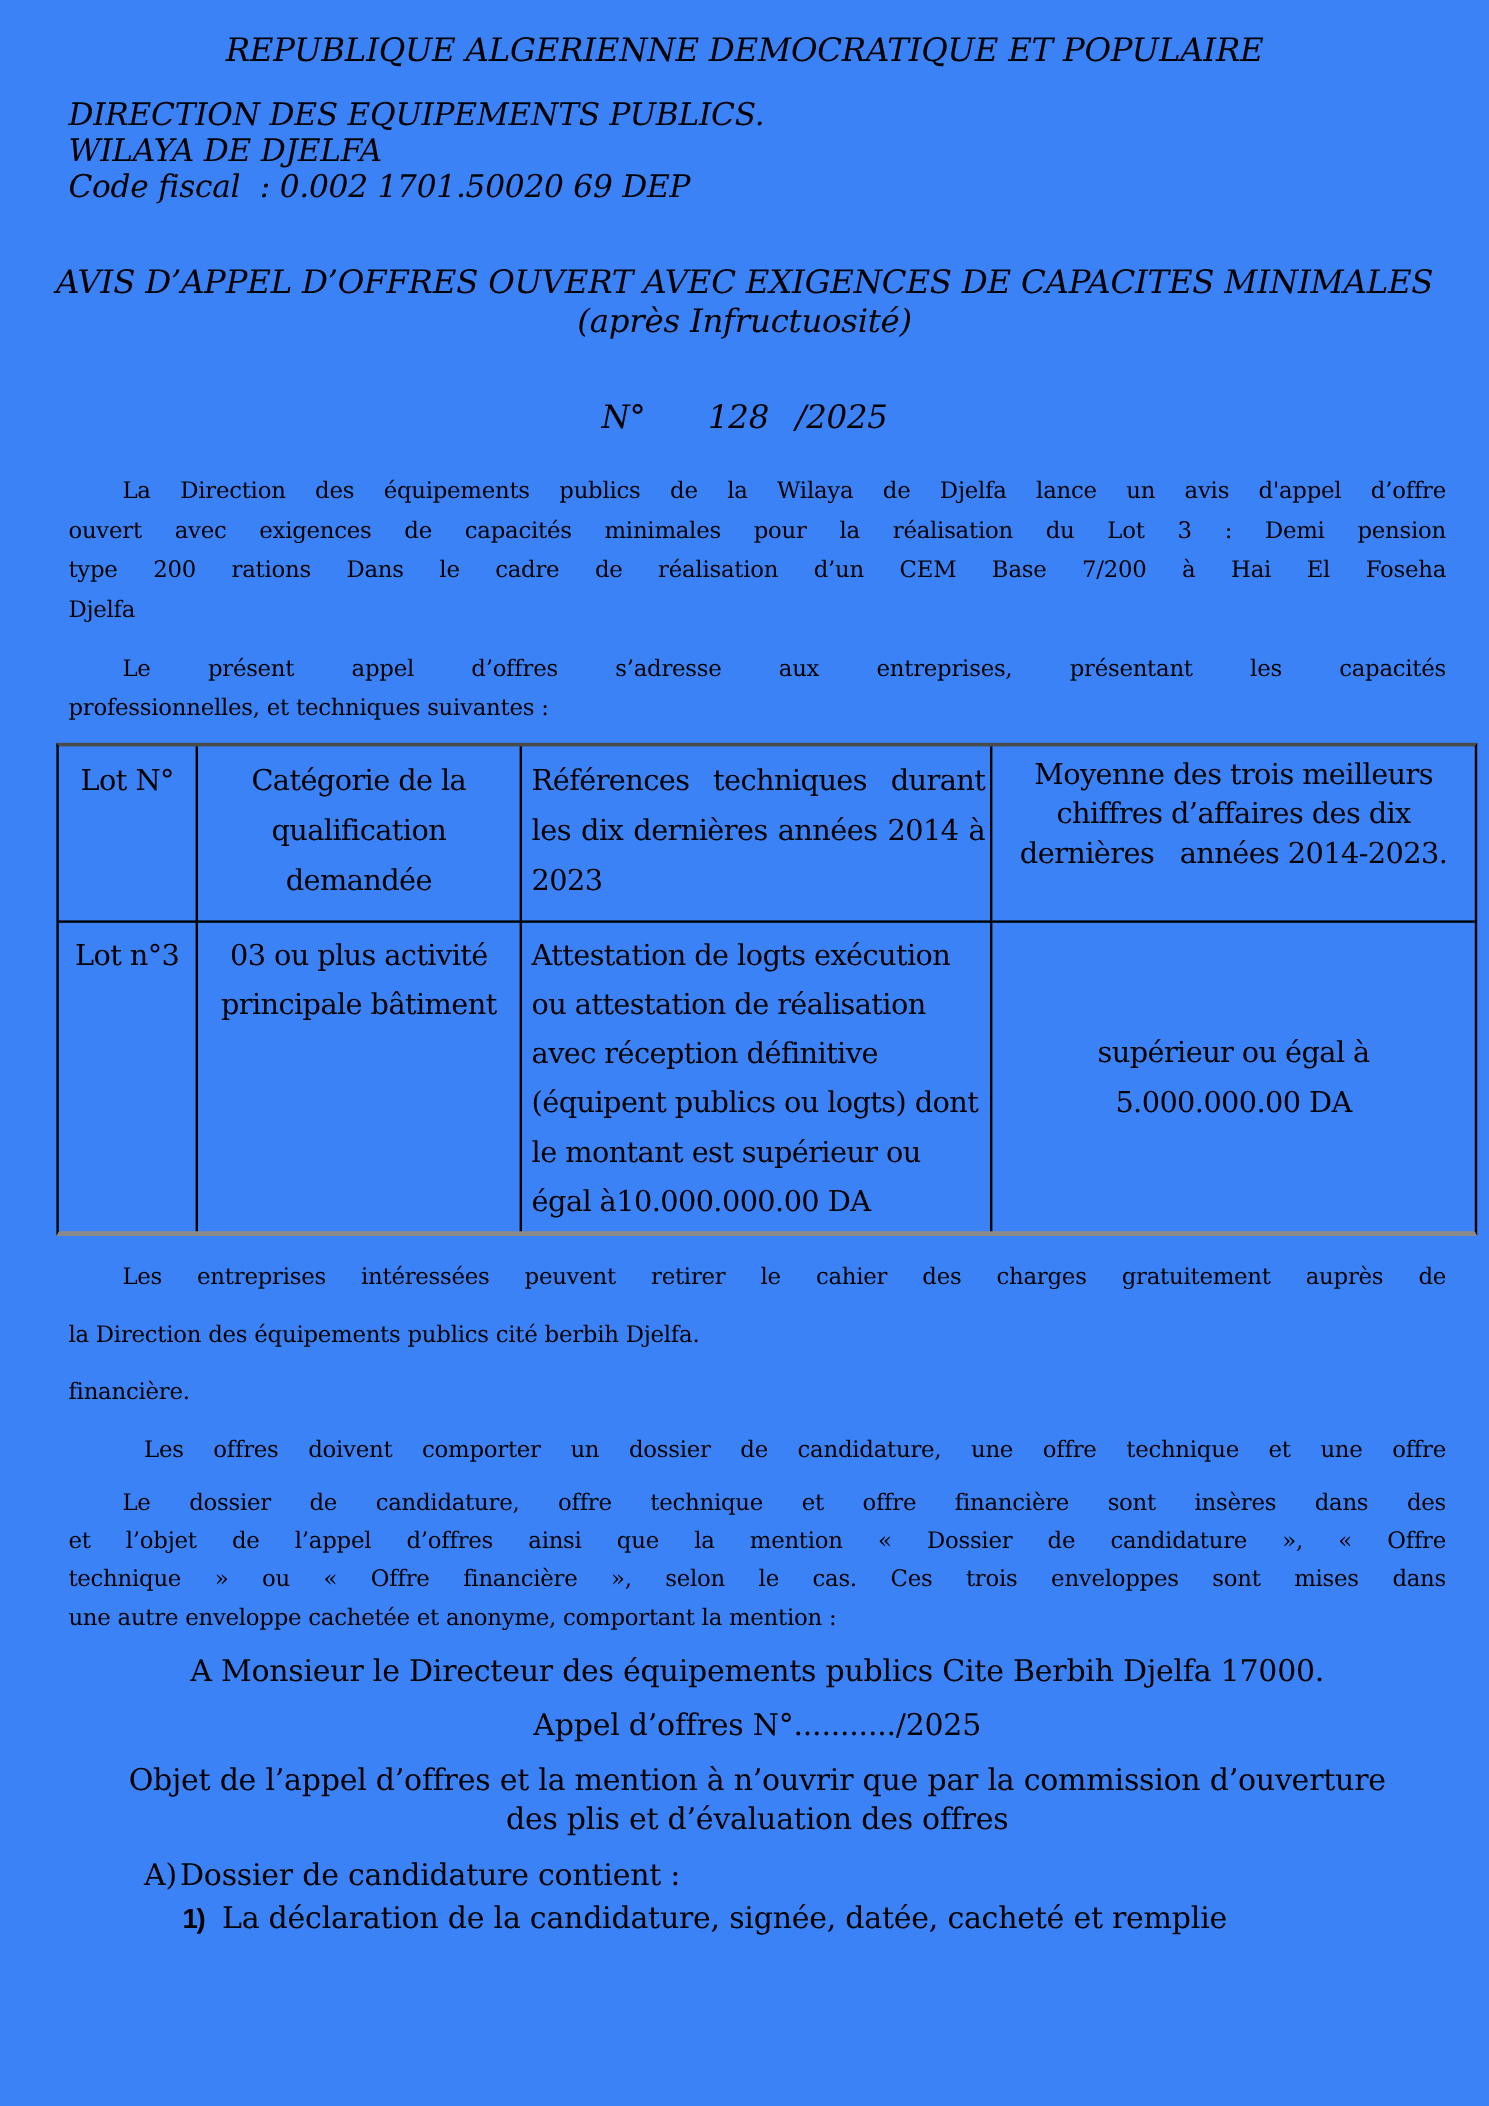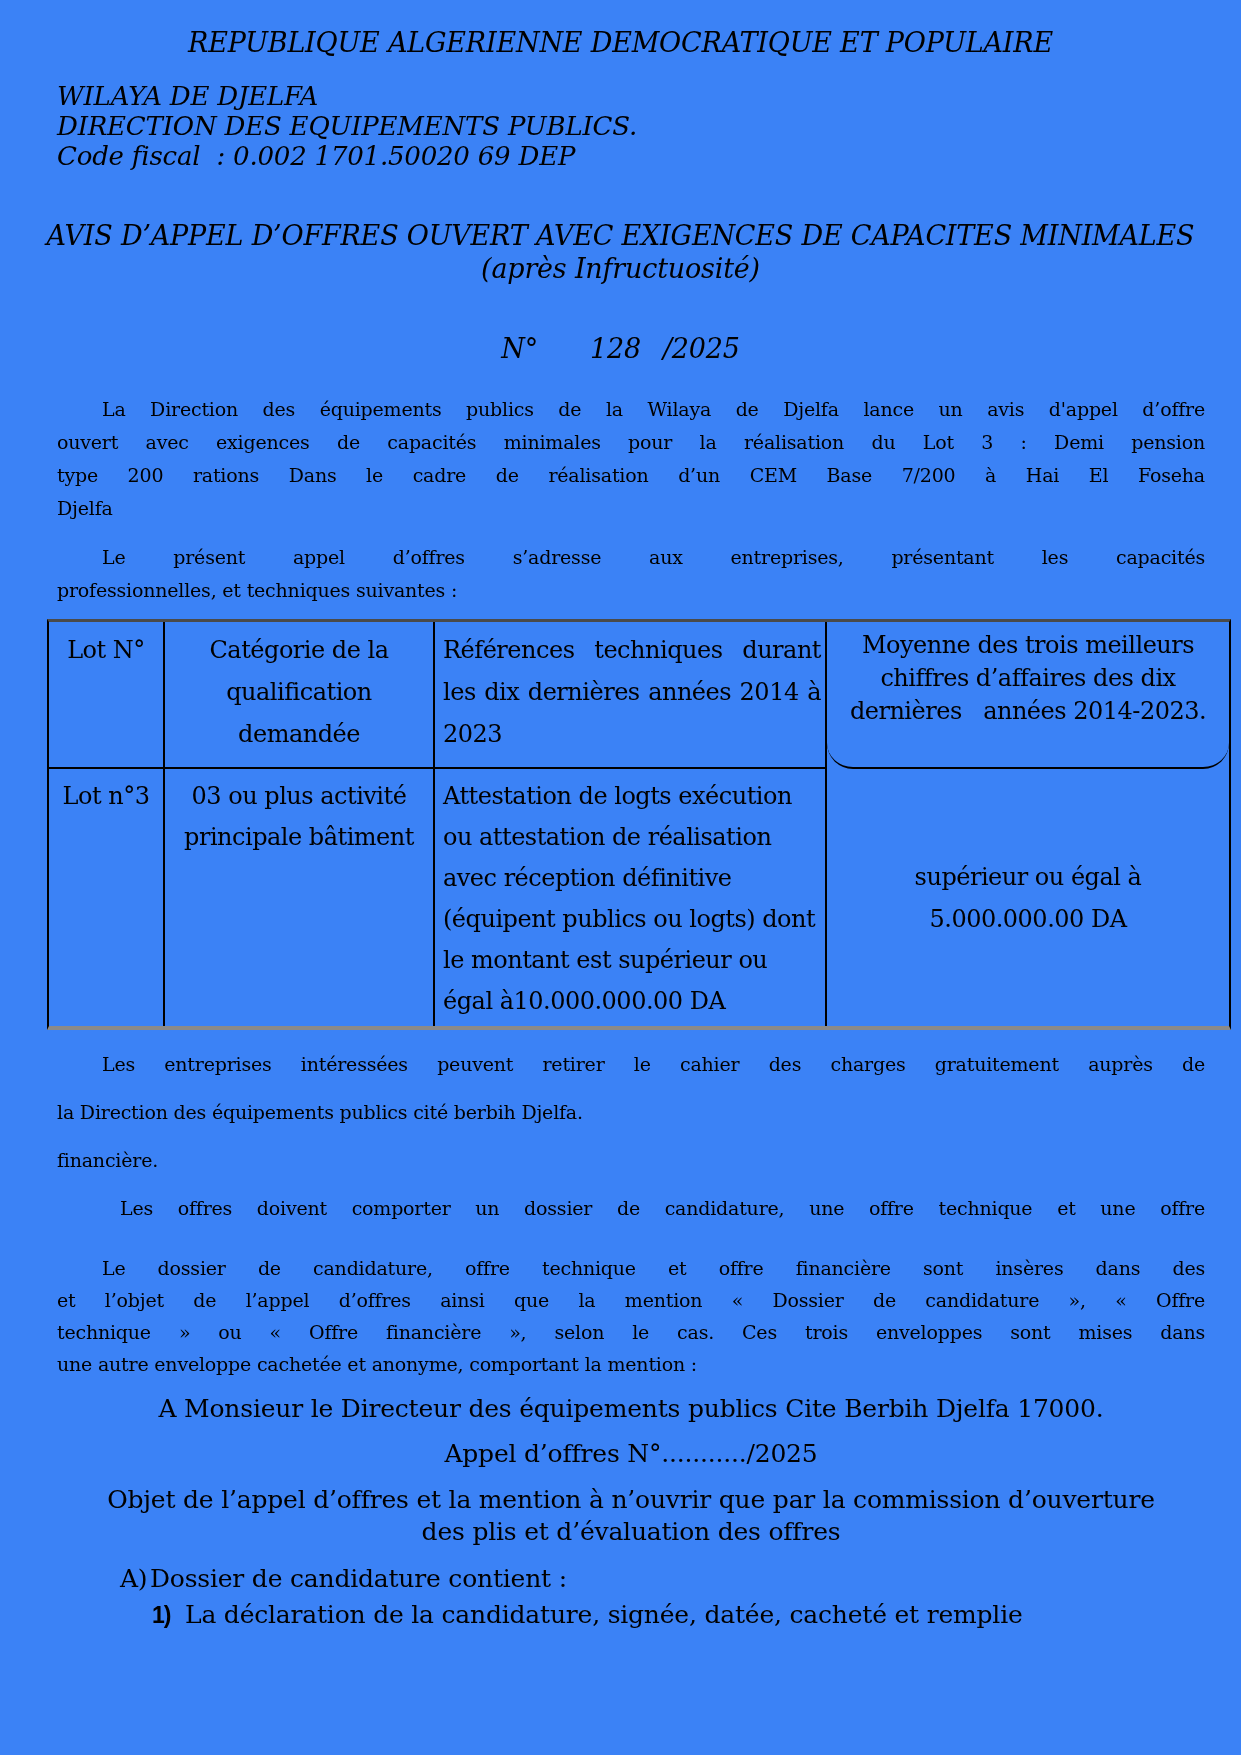--- a/index.html
+++ b/index.html
@@ -50,21 +50,21 @@
   
   .para{font-size:19px;}
   .para .line{min-height:1em;}
   .jl{text-align:justify;text-align-last:justify;}
   .ind45{padding-left:45px;}
   .ind63{padding-left:63px;}
   .p1{margin-top:30px;line-height:33px;}
   .p2{margin-top:16px;line-height:33px;}
   .p3{margin-top:10px;line-height:48px;}
   .p4{margin-top:0px;line-height:48px;}
-  .p5{margin-top:20px;line-height:32px;}
+  .p5{margin-top:4px;line-height:32px;}
 
   
   .tbl{
     margin-left:-10px;
     margin-top:12px;
     width:1180px;
     display:grid;
     grid-template-columns:116px 270px 392px 402px;
     grid-template-rows:147px 257px;
     border-top:3px solid #4a4a4a;
@@ -73,21 +73,21 @@
     border-right:2px solid #000;
     box-sizing:content-box;
     font-size:24px;
     letter-spacing:-0.5px;
   }
   .cell{
     border-right:2px solid #000;
     box-sizing:border-box;
     overflow:hidden;
   }
-  .cell.last{border-right:none;border-radius:26px;}
+  .cell.last{border-right:none;}
   .cell.hdr{border-bottom:2px solid #000;}
   .cell-line{white-space:pre;}
   .c-center{text-align:center;}
   .pad-top{padding-top:7px;}
   .lh42{line-height:42px;}
   .lh41{line-height:41px;}
   .lh33{line-height:33px;}
   .cell-pad{padding-left:8px;padding-right:4px;}
   .vcenter{display:flex;flex-direction:column;justify-content:center;}
   .hjl{text-align:justify;text-align-last:justify;white-space:normal;}
@@ -110,22 +110,22 @@
   }
 </style>
 </head>
 <body>
 
 <div class="page">
 
   <div class="hdr-republic">REPUBLIQUE ALGERIENNE DEMOCRATIQUE ET POPULAIRE</div>
 
   <div class="hdr-org content">
+    <div class="line">DIRECTION DES EQUIPEMENTS PUBLICS.</div>
     <div class="line">WILAYA DE DJELFA</div>
-    <div class="line">DIRECTION DES EQUIPEMENTS PUBLICS.</div>
     <div class="line">Code fiscal  : 0.002 1701.50020 69 DEP</div>
   </div>
 
   <div class="title-block">
     <div>AVIS D’APPEL D’OFFRES OUVERT AVEC EXIGENCES DE CAPACITES MINIMALES</div>
     <div>(après Infructuosité)</div>
   </div>
 
   <div class="ref-line">
     <span>N°</span><span class="ref-num">128</span><span class="ref-year">/2025</span>

